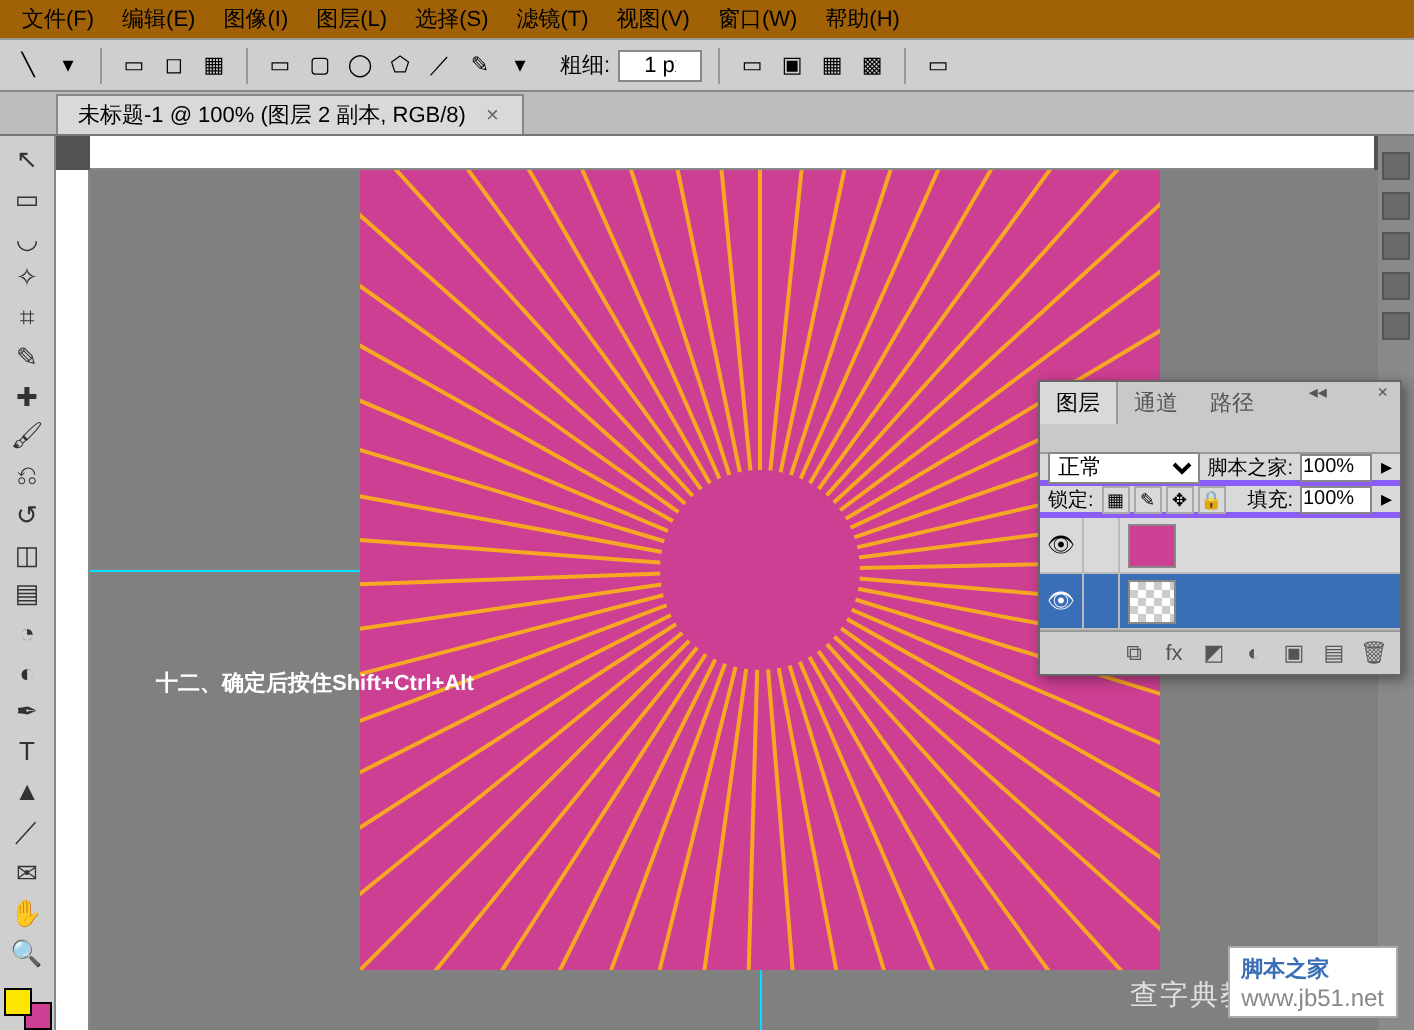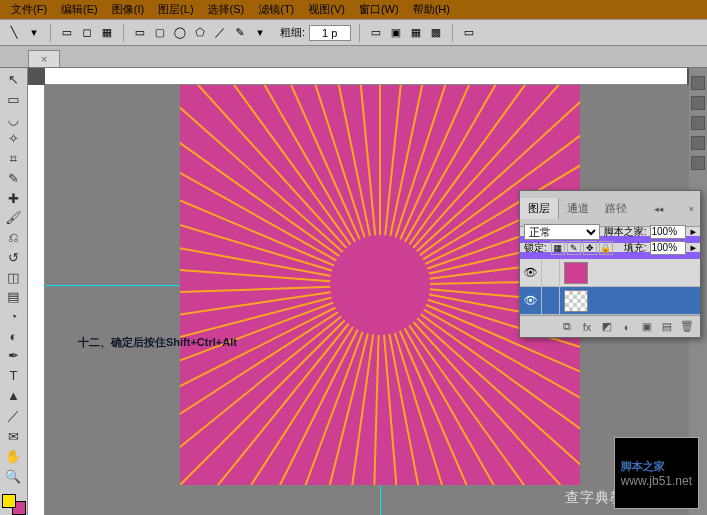--- a/index.html
+++ b/index.html
@@ -21,46 +21,46 @@
 .swatch-fg{position:absolute;width:14px;height:14px;left:0;top:0;border:1px solid #000;background:#ffe600}
 .swatch-bg{position:absolute;width:14px;height:14px;right:0;bottom:0;border:1px solid #000;background:#cd3f92}
 .ruler-h{position:absolute;left:45px;top:68px;right:20px;height:17px;background:#fff;border-bottom:1px solid #888;font-size:8px}
 .ruler-v{position:absolute;left:28px;top:85px;width:17px;bottom:0;background:#fff;border-right:1px solid #888}
 .canvas-area{flex:1;background:#808080;position:relative;overflow:hidden;margin-left:17px;margin-top:17px}
 .artboard{position:absolute;left:135px;top:0;width:400px;height:400px;background:#cd3f92;overflow:hidden}
 .rays line{stroke:#f7a823;stroke-width:2}
 .sun{position:absolute;left:150px;top:150px;width:100px;height:100px;border-radius:50%;background:#cd3f92}
 .guide-v{position:absolute;top:0;bottom:0;width:1px;background:#00e0ff;left:335px}
 .guide-h{position:absolute;left:0;right:0;height:1px;background:#00e0ff;top:200px}
-.overlay-text{position:absolute;left:33px;top:242px;color:#0f172a;font-size:14px;font-weight:bold;line-height:30px}
+.overlay-text{position:absolute;left:33px;top:242px;color:#ffffff;font-size:14px;font-weight:bold;line-height:30px}
 .rightdock{width:18px;background:#8a8a8a;display:flex;flex-direction:column;align-items:center;gap:6px;padding-top:8px}
 .rightdock .ic{width:14px;height:14px;background:#6a6a6a;border:1px solid #555}
 .layers-panel{position:absolute;right:6px;top:190px;width:182px;background:#d9d9d9;border:1px solid #666;box-shadow:2px 2px 6px rgba(0,0,0,.4)}
-.lp-tabs{height:36px;background:#c9c9c9;display:flex;align-items:center;border-bottom:1px solid #999}
+.lp-tabs{height:36px;background:#c9c9c9;display:flex;align-items:flex-start;border-bottom:1px solid #999}
 .lp-tabs span{padding:3px 8px;font-size:11px;color:#555}
 .lp-tabs span.act{background:#d9d9d9;color:#000;border-right:1px solid #999}
 .lp-tabs .arr{margin-left:auto;padding:0 6px;font-size:9px;color:#555}
-.lp-row{display:flex;align-items:center;height:16px;padding:0 4px;gap:4px;border-bottom:7px solid #8b5cf6}
+.lp-row{display:flex;align-items:center;height:16px;padding:0 4px;gap:4px;border-bottom:3px solid #8b5cf6}
 .lp-row select{flex:1;height:16px;font-size:11px;border:1px solid #888;background:#fff}
 .lp-row .r{font-size:10px}
 .lp-row input[type=text]{width:36px;height:14px;font-size:10px;border:1px solid #888}
 .lp-row .lockicons{display:flex;gap:2px}
 .lp-row .lockicons span{width:14px;height:14px;border:1px solid #aaa;display:inline-flex;align-items:center;justify-content:center;font-size:9px}
 .lp-layers{max-height:120px;overflow:auto;background:#d9d9d9}
 .lyr{display:flex;align-items:center;height:28px;border-bottom:1px solid #bbb}
 .lyr.sel{background:#3a6fb7;color:#fff}
 .lyr .eye{width:22px;text-align:center;border-right:1px solid #bbb;height:100%;display:flex;align-items:center;justify-content:center}
 .lyr .link{width:18px;border-right:1px solid #bbb;height:100%}
 .lyr .thumb{width:24px;height:22px;margin:0 4px;border:1px solid #888;background:#fff;position:relative;overflow:hidden}
 .lyr .thumb .chk{position:absolute;inset:0;background:repeating-conic-gradient(#ccc 0 25%,#fff 0 50%) 0 0/8px 8px}
 .lyr .thumb .solid{position:absolute;inset:0}
 .lyr .nm{flex:1;font-size:11px;padding-left:2px}
 .lp-bottom{height:22px;background:#cfcfcf;border-top:1px solid #999;display:flex;align-items:center;justify-content:flex-end;gap:6px;padding:0 6px}
 .lp-bottom span{width:14px;height:14px;display:inline-flex;align-items:center;justify-content:center;color:#555;font-size:11px}
-.watermark{position:absolute;right:8px;bottom:6px;background:#000000;border:1px solid #aaa;padding:20px 6px;font-size:13px;color:#3b6fb5;font-weight:bold}
+.watermark{position:absolute;right:8px;bottom:6px;background:#ffffff;border:1px solid #aaa;padding:2px 6px;font-size:13px;color:#3b6fb5;font-weight:bold}
 .watermark .sub{font-size:12px;color:#888;font-weight:normal;display:block}
 .watermark2{position:absolute;right:52px;bottom:8px;color:#e0e0e0;font-size:14px;letter-spacing:1px}
 </style>
 </head>
 <body>
 
 <div class="menubar">
   <span>文件(F)</span>
   <span>编辑(E)</span>
   <span>图像(I)</span>
@@ -93,20 +93,21 @@
   <span class="glyph">▭</span>
   <span class="glyph">▣</span>
   <span class="glyph">▦</span>
   <span class="glyph">▩</span>
   <span class="sep"></span>
   <span class="glyph">▭</span>
 </div>
 
 <div class="tabbar">
   <div class="tab">
+    <span>未标题-1 @ 100% (图层 2 副本, RGB/8)</span>
     <span class="x">×</span>
   </div>
 </div>
 
 <div class="main">
   <div class="toolbox">
     <span class="t">↖</span>
     <span class="t">▭</span>
     <span class="t">◡</span>
     <span class="t">✧</span>

